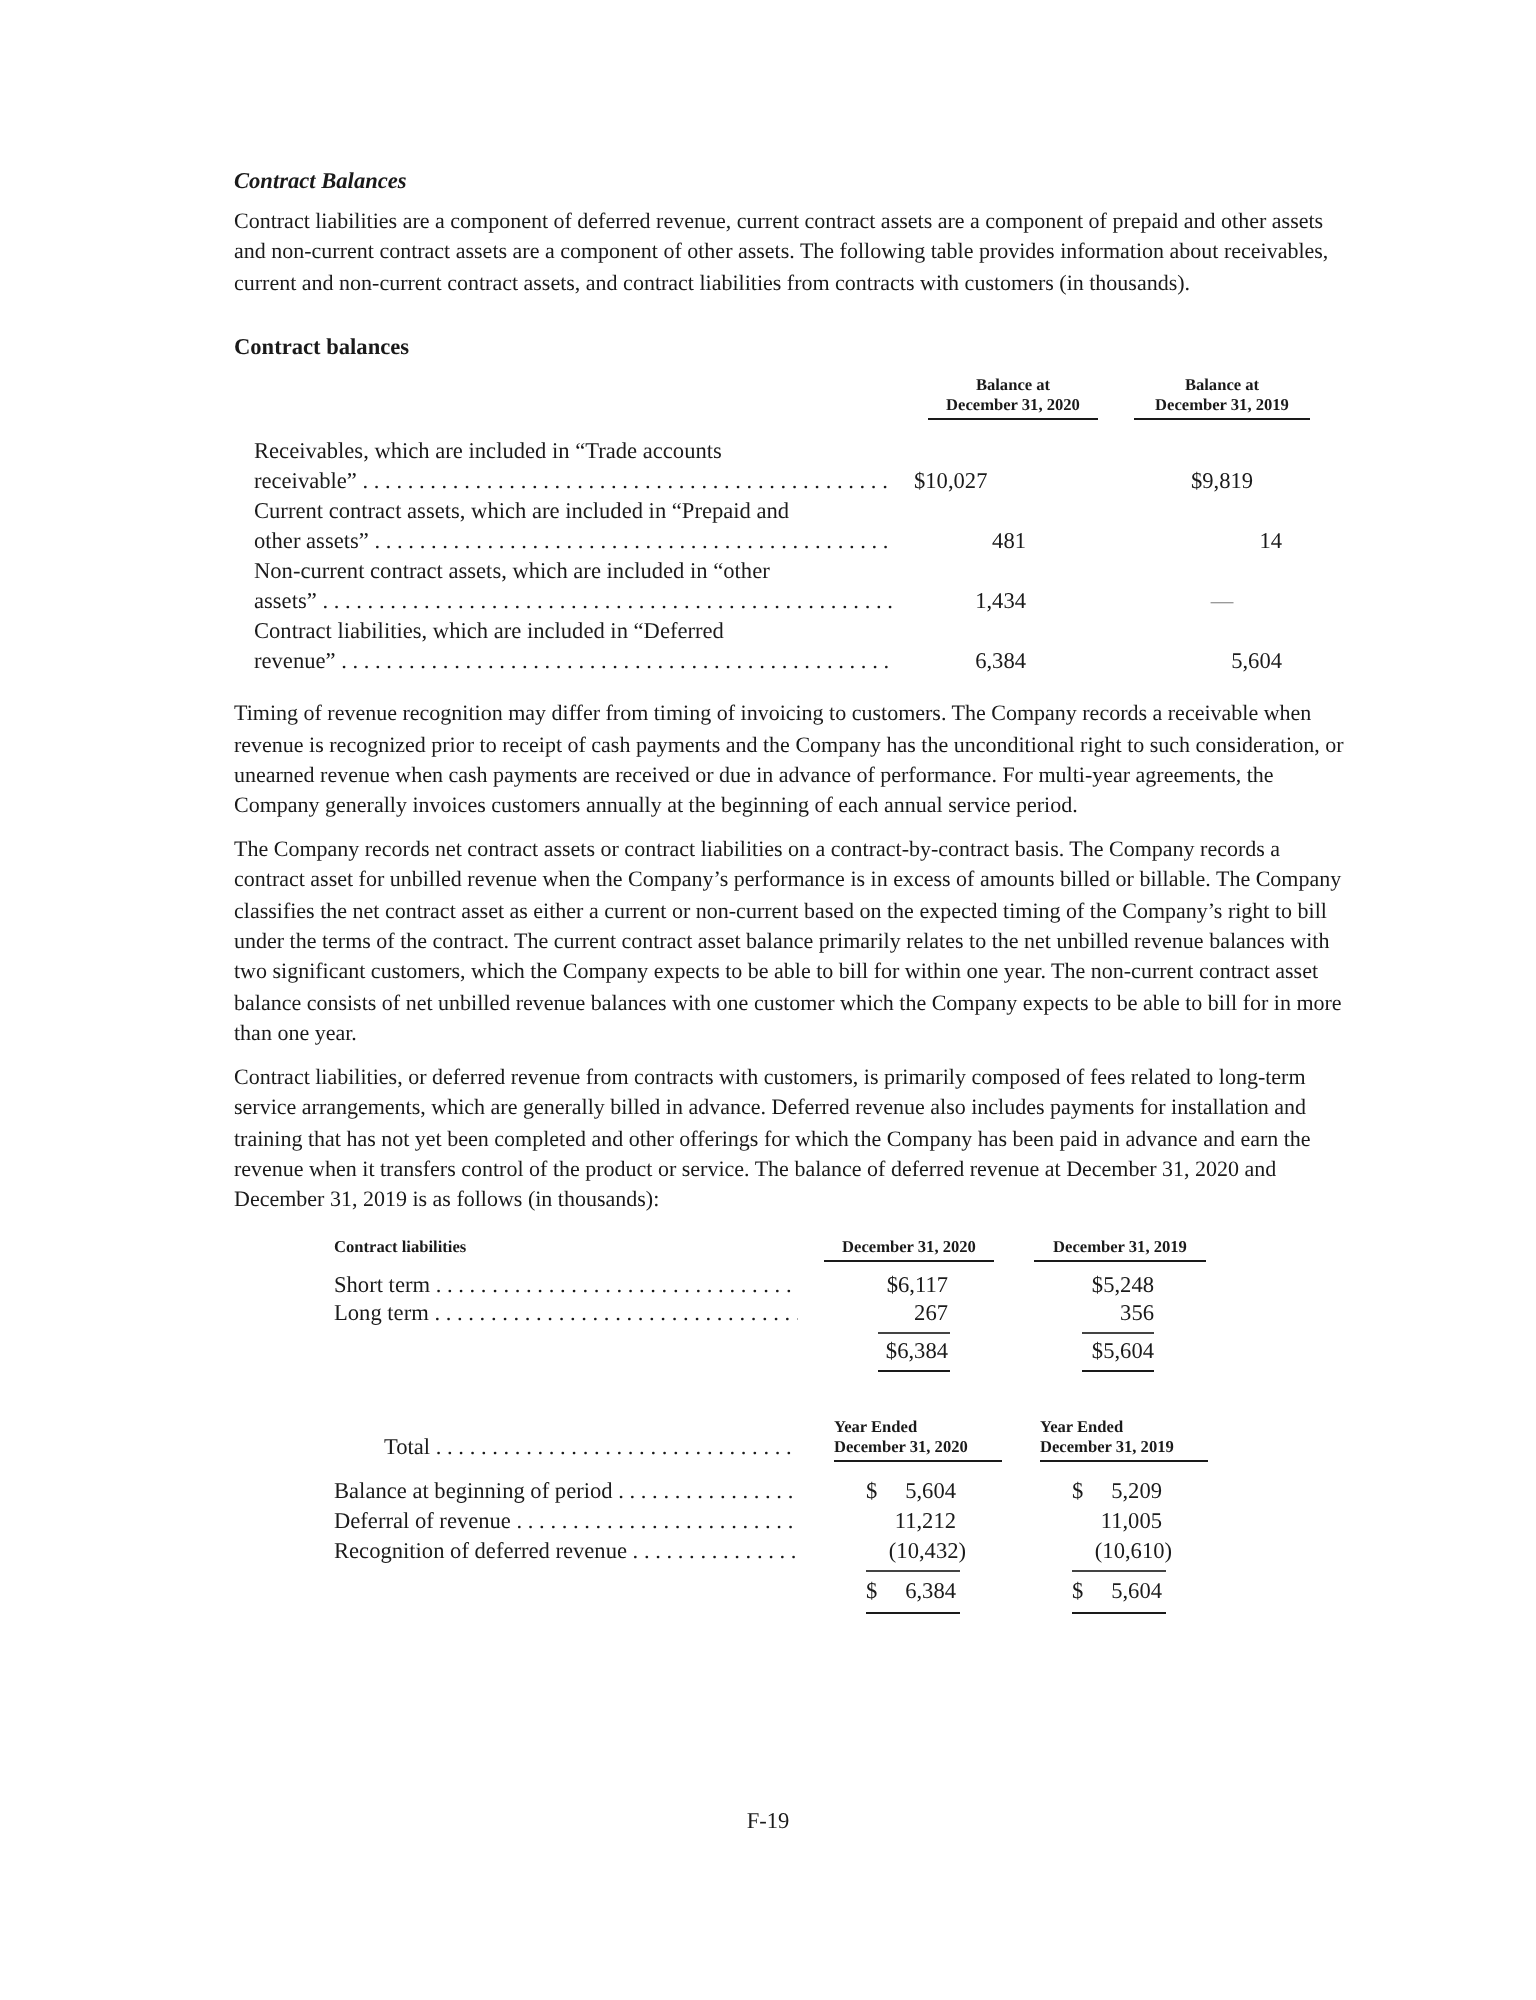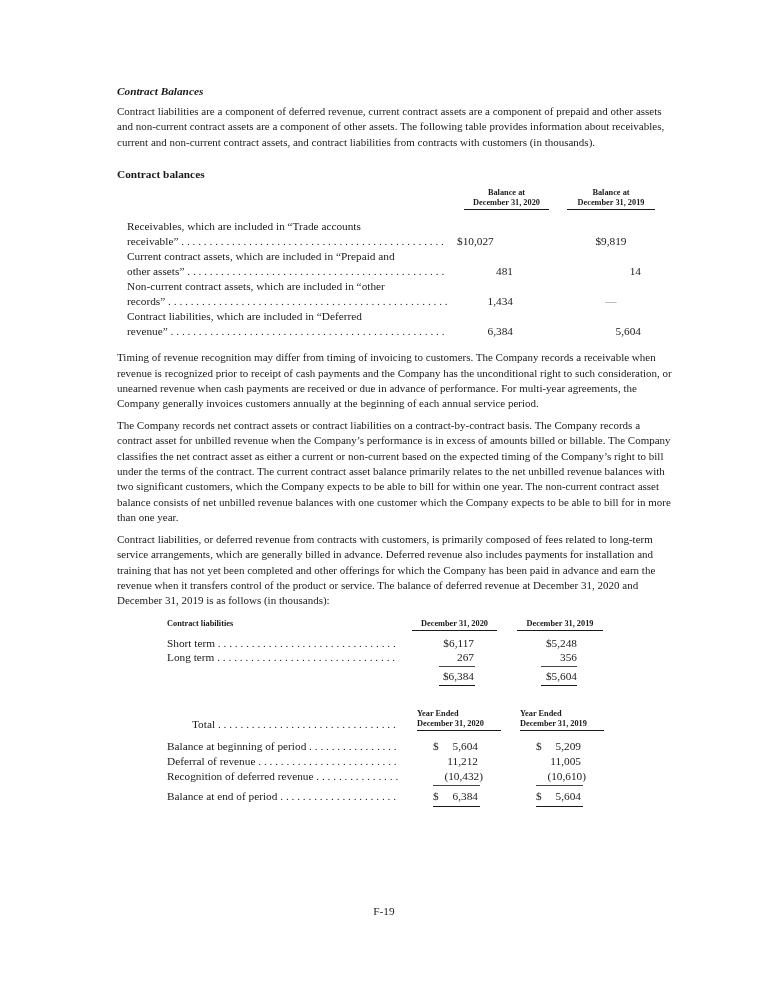--- a/index.html
+++ b/index.html
@@ -68,21 +68,21 @@
       <span class="v" style="top:15px; left:450px; width:88px; text-align:center;">$9,819</span>
     </div>
     <div class="row" style="top:61px;">
       <span class="label1" style="top:0;">Current contract assets, which are included in “Prepaid and</span>
       <span class="label2 leaders" style="top:15px;">other assets”</span>
       <span class="v" style="top:15px; left:340px; width:56px;">481</span>
       <span class="v" style="top:15px; left:450px; width:74px;">14</span>
     </div>
     <div class="row" style="top:91px;">
       <span class="label1" style="top:0;">Non-current contract assets, which are included in “other</span>
-      <span class="label2 leaders" style="top:15px;">records”</span>
+      <span class="label2 leaders" style="top:15px;">assets”</span>
       <span class="v" style="top:15px; left:340px; width:56px;">1,434</span>
       <span class="v" style="top:15px; left:450px; width:88px; text-align:center; color:#888;">—</span>
     </div>
     <div class="row" style="top:121px;">
       <span class="label1" style="top:0;">Contract liabilities, which are included in “Deferred</span>
       <span class="label2 leaders" style="top:15px;">revenue”</span>
       <span class="v" style="top:15px; left:340px; width:56px;">6,384</span>
       <span class="v" style="top:15px; left:450px; width:74px;">5,604</span>
     </div>
   </div>
@@ -150,21 +150,20 @@
     <span class="cell" style="top:60px; left:316px; width:50px;">
       <span class="num">(10,432)</span>
     </span>
     <span class="cell" style="top:60px; left:419px; width:50px;">
       <span class="num">(10,610)</span>
     </span>
 
     <div class="rule" style="top:76px; left:316px; width:47px;"></div>
     <div class="rule" style="top:76px; left:419px; width:47px;"></div>
 
-    <span class="lab leaders" style="top:80px;">Balance at end of period</span>
     <span class="cell" style="top:80px; left:316px; width:45px;">
       <span class="cur">$</span>
       <span class="num">6,384</span>
     </span>
     <span class="cell" style="top:80px; left:419px; width:45px;">
       <span class="cur">$</span>
       <span class="num">5,604</span>
     </span>
     <div class="rule2" style="top:97px; left:316px; width:47px;"></div>
     <div class="rule2" style="top:97px; left:419px; width:47px;"></div>

